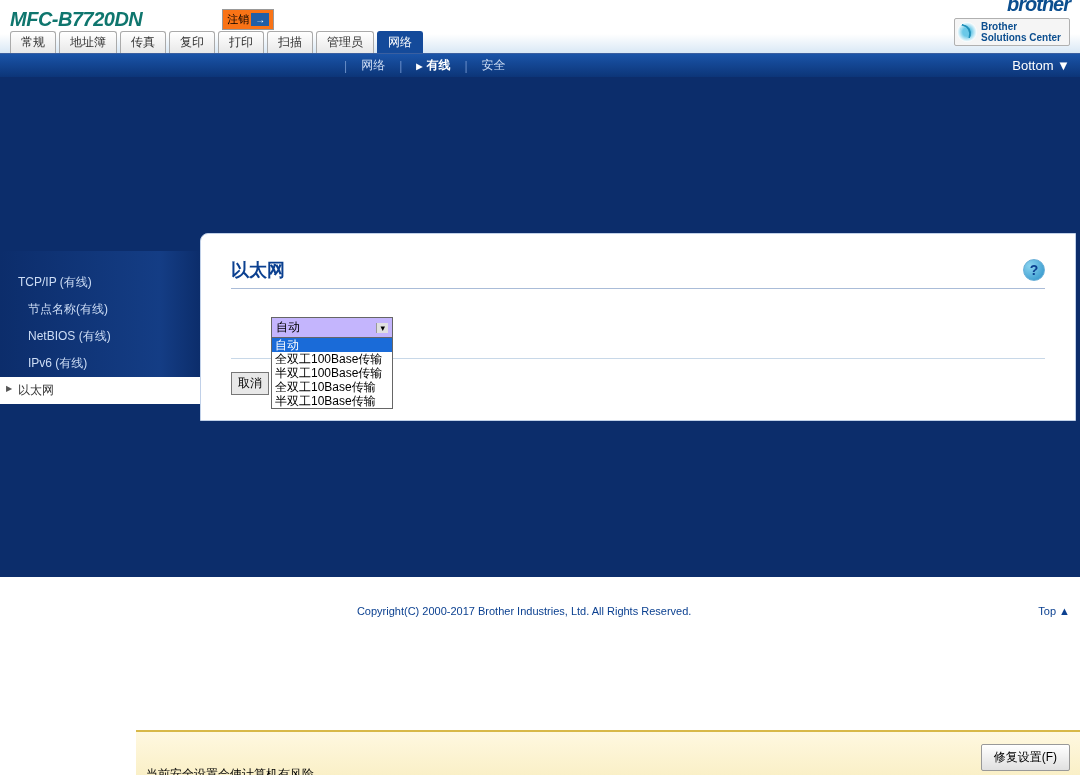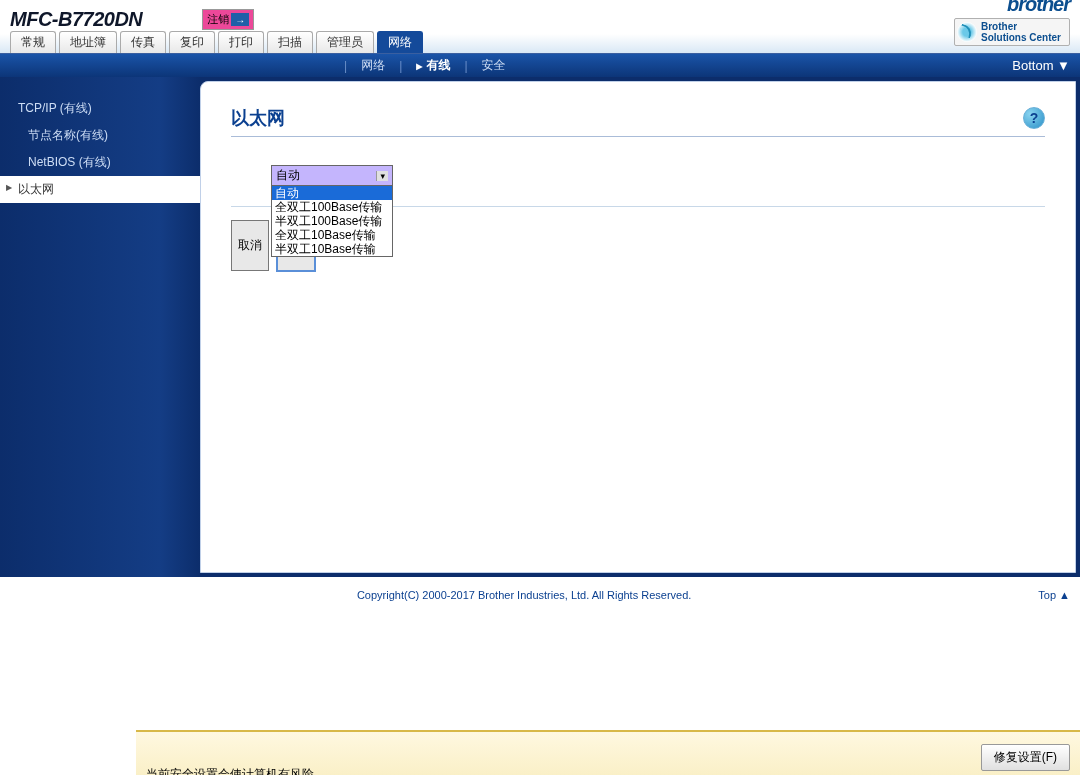--- a/index.html
+++ b/index.html
@@ -1,57 +1,57 @@
 <!DOCTYPE html>
 <html><head>
 <meta charset="utf-8">
 <style>
 * { margin: 0; padding: 0; box-sizing: border-box; }
 body { font-family: Arial, "Microsoft YaHei", sans-serif; font-size: 12px; background: #fff; width: 1080px; }
 .header-bar { display: flex; align-items: center; justify-content: space-between; padding: 4px 10px 0 10px; height: 34px; }
-.model-name { font-size: 20px; font-weight: bold; color: #0f172a; font-style: italic; letter-spacing: -0.5px; }
-.logout-btn { display: inline-flex; align-items: center; background: #ec4899; border: 1px solid #999; padding: 2px 4px; font-size: 11px; cursor: pointer; margin-left: 60px; }
+.model-name { font-size: 20px; font-weight: bold; color: #0f766e; font-style: italic; letter-spacing: -0.5px; }
+.logout-btn { display: inline-flex; align-items: center; background: #f97316; border: 1px solid #999; padding: 2px 4px; font-size: 11px; cursor: pointer; margin-left: 80px; }
 .logout-arrow { background: #1f5fa8; color: #fff; padding: 1px 4px; margin-left: 2px; font-size: 10px; }
 .brand-area { display: flex; flex-direction: column; align-items: flex-end; }
 .brand-logo { font-size: 20px; font-weight: bold; color: #0b4e8f; font-style: italic; letter-spacing: -1px; text-transform: lowercase; }
 .solutions-btn { display: flex; align-items: center; border: 1px solid #b0b0b0; background: #f5f5f5; padding: 2px 8px 2px 2px; cursor: pointer; border-radius: 2px; margin-top: 2px; }
 .solutions-icon { width: 20px; height: 20px; border-radius: 50%; background: radial-gradient(circle, #6bc9e8 30%, #fff 70%); margin-right: 4px; position: relative; }
 .solutions-icon::after { content: ""; position: absolute; width: 10px; height: 10px; border: 2px solid #1f8fb8; border-left: none; border-bottom: none; border-radius: 0 10px 0 0; top: 3px; left: 3px; transform: rotate(15deg); }
 .solutions-txt { color: #0b4e8f; font-size: 10px; line-height: 1.1; font-weight: bold; }
 .tab-row { display: flex; padding-left: 10px; gap: 3px; background: linear-gradient(#fff, #d9e8f5); border-bottom: 1px solid #3a5fa0; height: 20px; align-items: flex-end; }
 .main-tab { background: linear-gradient(#fff, #e8e8e8); border: 1px solid #aaa; border-bottom: none; padding: 2px 10px; color: #333; font-size: 12px; cursor: pointer; border-radius: 3px 3px 0 0; }
 .main-tab.active { background: #144a9a; color: #fff; border-color: #144a9a; }
 .sub-nav { background: linear-gradient(#1a54a8, #0c3578); color: #fff; display: flex; align-items: center; padding: 3px 12px 3px 330px; font-size: 12px; position: relative; }
 .sub-nav .sep { color: #6a8ec8; margin: 0 14px; }
 .sub-nav .current { font-weight: bold; }
 .sub-nav .current::before { content: "▶"; font-size: 8px; margin-right: 4px; }
 .sub-nav a { color: #d0dff5; text-decoration: none; cursor: pointer; }
 .bottom-link { position: absolute; right: 10px; font-size: 13px; }
-.body-area { display: flex; background: #0c2d6b; min-height: 500px; }
+.body-area { display: flex; background: #0c2d6b; min-height: 500px; align-items: center; }
 .sidebar { width: 200px; background: linear-gradient(to right, #0c2d6b, #143d85 80%, #0c2d6b); padding-top: 18px; }
 .sidebar-item { color: #cdddf5; padding: 5px 0 5px 18px; font-size: 12px; cursor: pointer; }
 .sidebar-item.sub { padding-left: 28px; }
 .sidebar-item.active { background: #fff; color: #333; position: relative; }
 .sidebar-item.active::before { content: "▶"; font-size: 8px; color: #555; position: absolute; left: 6px; top: 7px; }
 .content-wrap { flex: 1; background: #fff; border-radius: 8px 0 0 0; margin: 4px 4px 4px 0; padding: 24px 30px; position: relative; border: 1px solid #c0d0e8; }
 .page-title { font-size: 18px; color: #0b4090; font-weight: bold; padding-bottom: 6px; border-bottom: 1px solid #aabcd8; display: flex; justify-content: space-between; align-items: center; }
 .help-icon { width: 22px; height: 22px; border-radius: 50%; background: radial-gradient(circle at 30% 30%, #8ad4f0, #2a90c8); display: flex; align-items: center; justify-content: center; color: #0b4090; font-weight: bold; font-size: 14px; cursor: pointer; border: 1px solid #6ab0d8; }
 .form-row { display: flex; align-items: center; margin: 28px 0 20px 40px; }
 .form-label { width: 200px; color: #222; }
 .select-box { width: 122px; border: 1px solid #666; font-size: 12px; background: #c4b5fd; position: relative; cursor: pointer; }
 .select-display { padding: 1px 4px; display: flex; justify-content: space-between; align-items: center; }
 .select-arrow { background: #e0e0e0; border-left: 1px solid #999; padding: 0 3px; font-size: 9px; }
 .options-list { position: absolute; top: 100%; left: -1px; width: 122px; border: 1px solid #666; background: #fff; z-index: 10; }
 .option-item { padding: 0px 3px; font-size: 12px; line-height: 14px; }
 .option-item.selected { background: #1a6bd8; color: #fff; }
 .divider { border-top: 1px solid #c8d8e8; margin: 10px 0; }
 .action-btns { margin-top: 12px; }
-.small-btn { background: #e8e8e8; border: 1px solid #777; padding: 16px 6px; font-size: 12px; cursor: pointer; margin-right: 4px; }
+.small-btn { background: #e8e8e8; border: 1px solid #777; padding: 2px 6px; font-size: 12px; cursor: pointer; margin-right: 4px; }
 .small-btn.submit { border: 2px solid #5a8fd8; }
-.footer-row { display: flex; justify-content: space-between; padding: 12px 10px; color: #0b4090; font-size: 11px; }
+.footer-row { display: flex; justify-content: space-between; padding: 4px 10px; color: #0b4090; font-size: 11px; margin-top: 24px; }
 .footer-center { flex: 1; text-align: center; }
 .top-link { cursor: pointer; }
 .ie-bar { position: absolute; top: 730px; left: 136px; right: 0; border-top: 2px solid #d8b848; background: linear-gradient(#fff8e0, #f5e8b0); padding: 12px 10px; display: flex; justify-content: space-between; align-items: center; font-size: 12px; width: 944px; }
 .ie-btns { display: flex; gap: 6px; align-items: center; flex-direction: column; }
 .ie-btn { background: linear-gradient(#fff, #e0e0e0); border: 1px solid #999; padding: 4px 12px; font-size: 12px; cursor: pointer; border-radius: 2px; }
 </style>
 </head>
 <body>
 
 <div class="header-bar">
@@ -92,20 +92,21 @@
   <span class="sep">|</span>
   <a>安全</a>
   <span class="bottom-link">Bottom ▼</span>
 </div>
 
 <div class="body-area">
   <div class="sidebar" id="sidebar">
       <div class="sidebar-item">TCP/IP (有线)</div>
       <div class="sidebar-item sub">节点名称(有线)</div>
       <div class="sidebar-item sub">NetBIOS (有线)</div>
+      <div class="sidebar-item sub">IPv6 (有线)</div>
       <div class="sidebar-item active">以太网</div>
     </div>
   <div class="content-wrap">
     <div class="page-title">
       <span>以太网</span>
       <span class="help-icon">?</span>
     </div>
     <div class="form-row">
       <div class="select-box">
         <div class="select-display">

